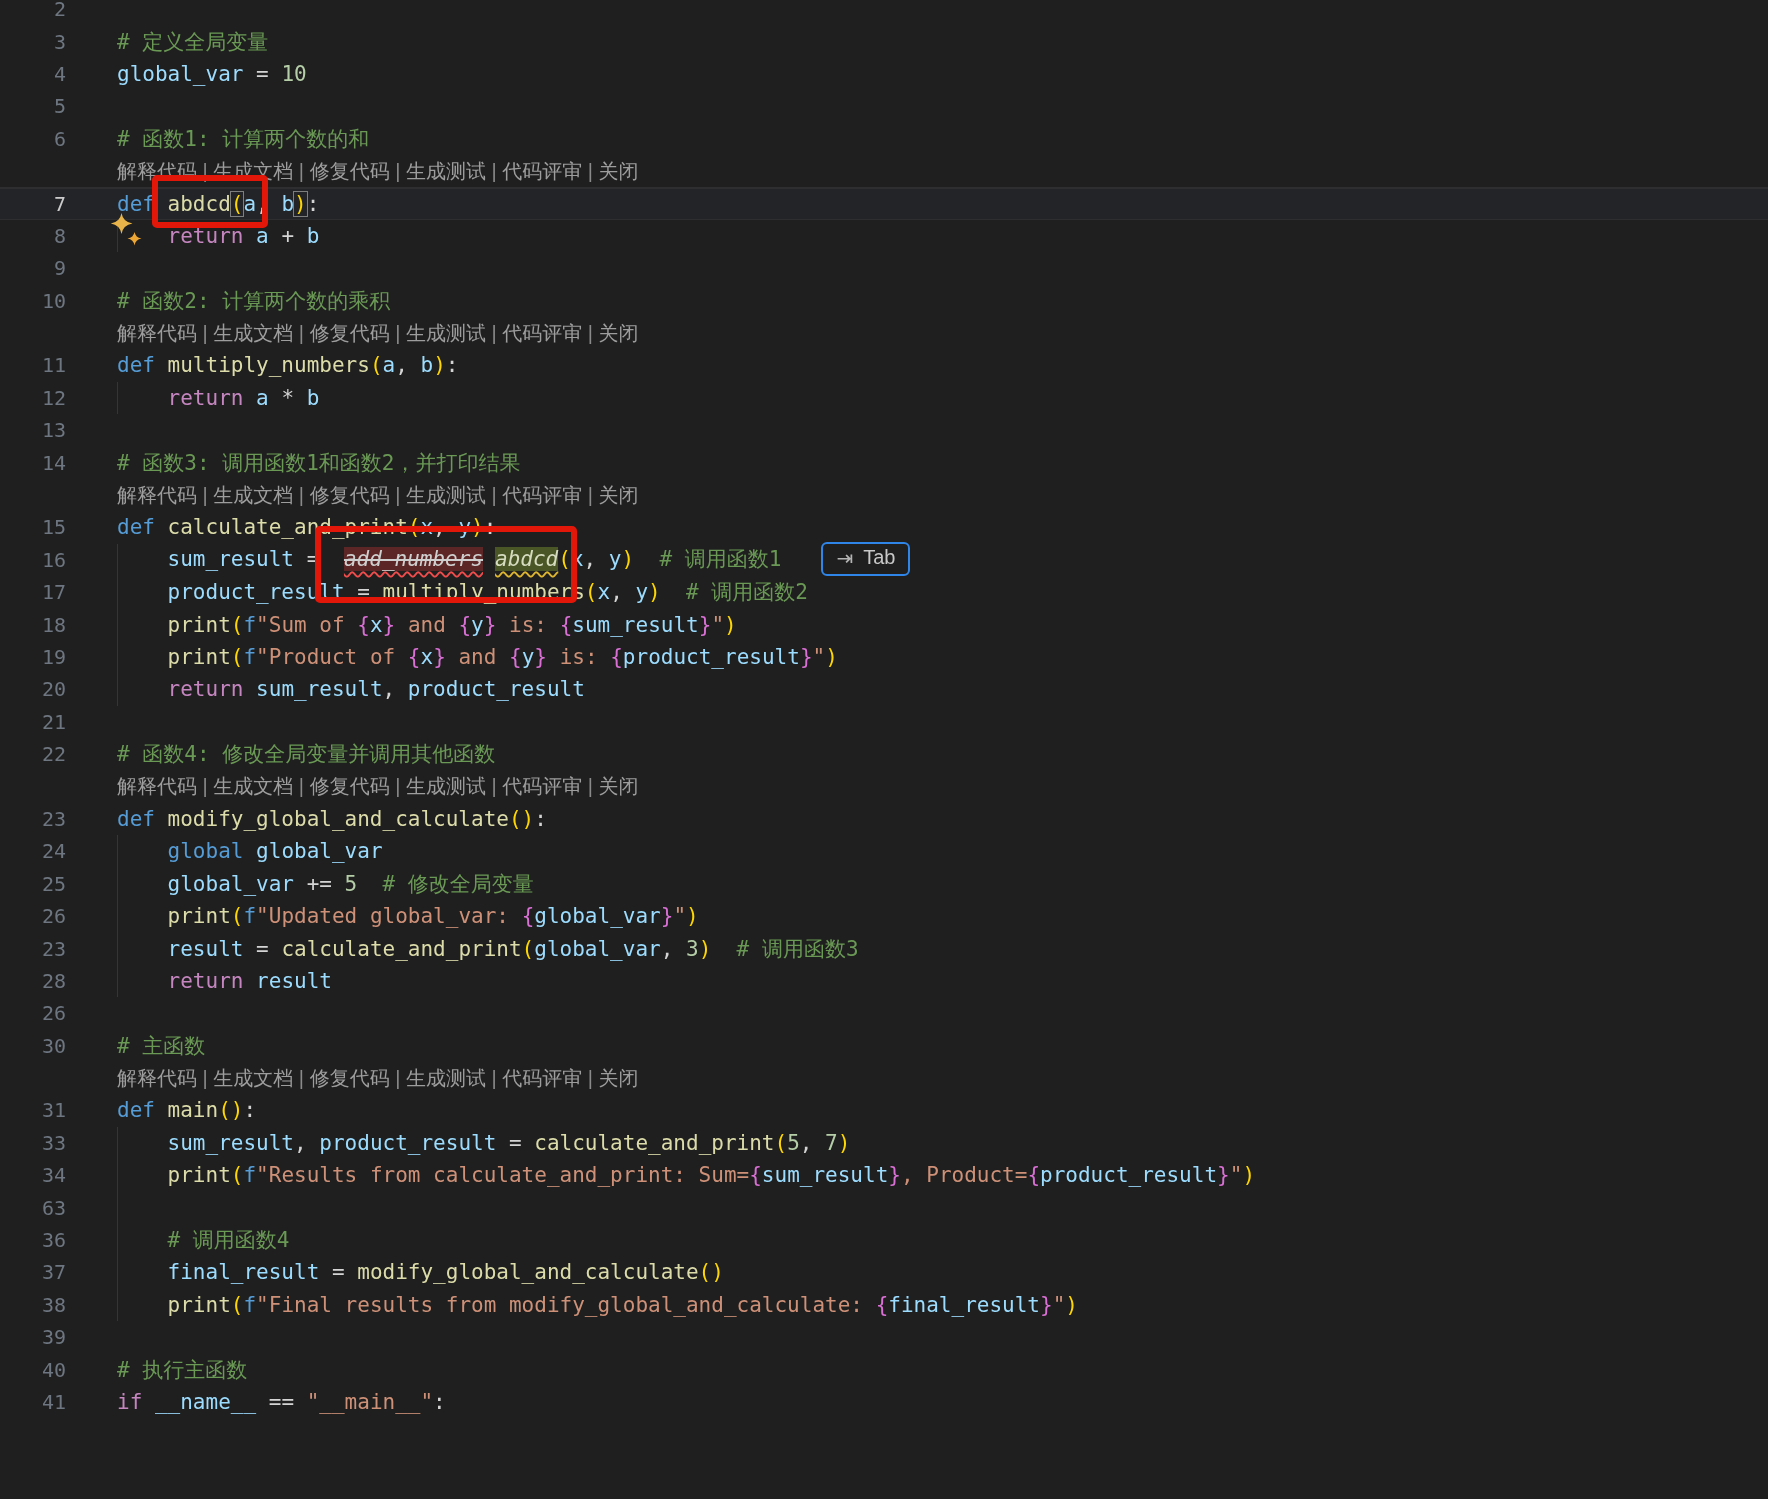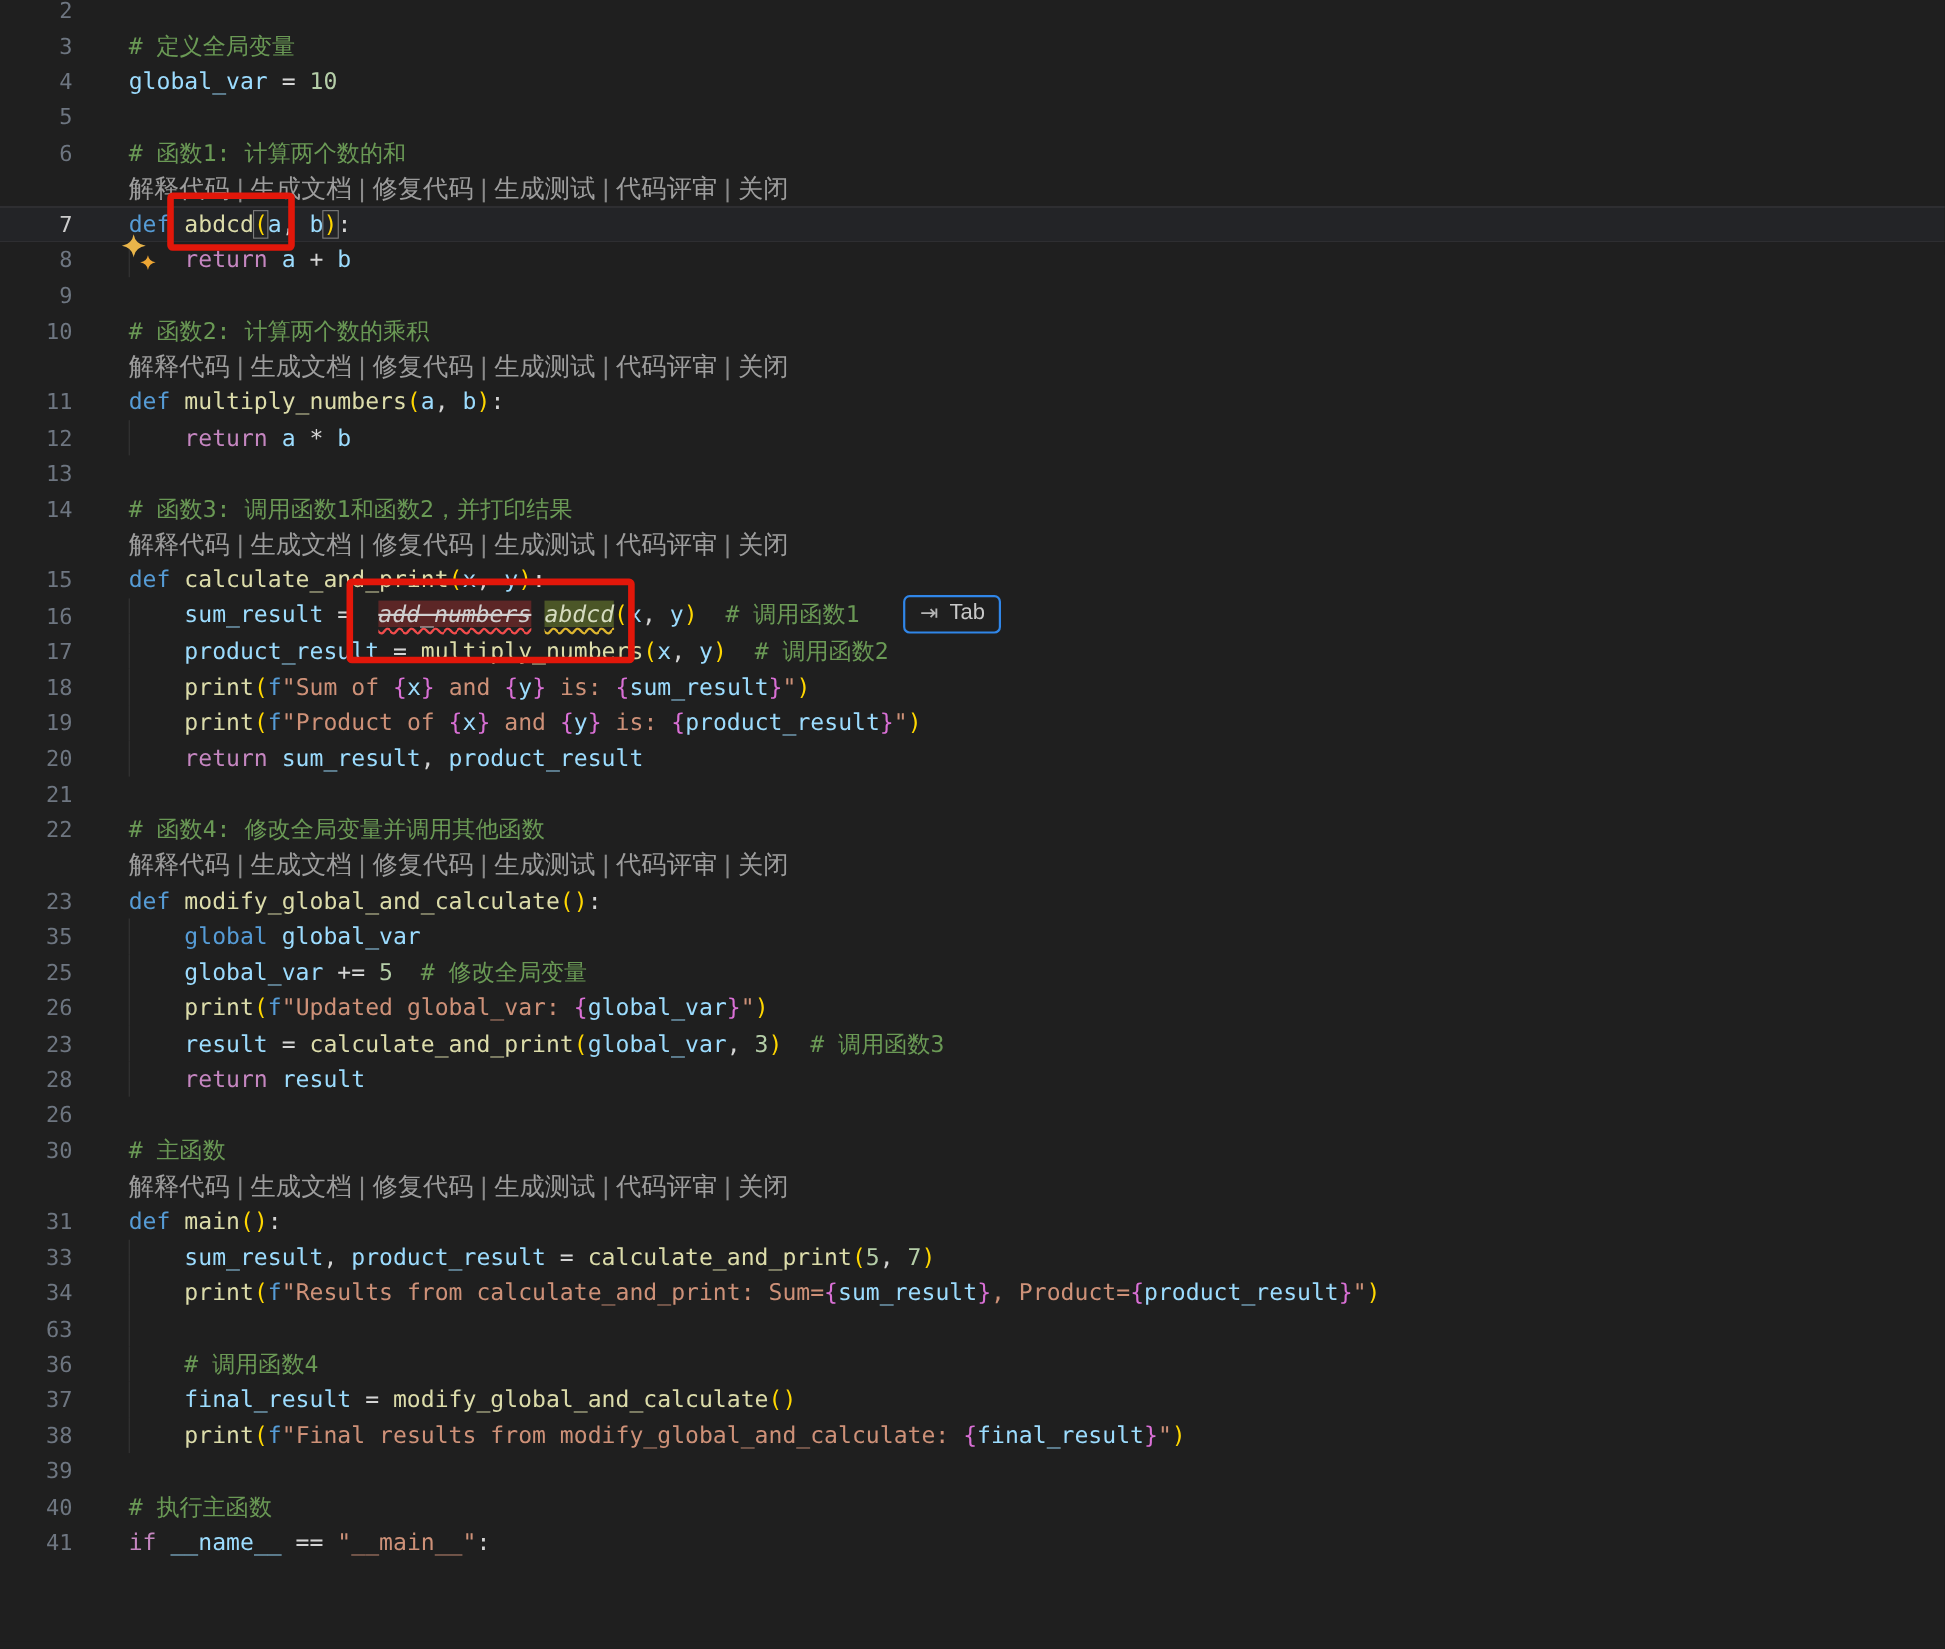--- a/index.html
+++ b/index.html
@@ -8,21 +8,21 @@
     font-family:"DejaVu Sans Mono",monospace;font-size:21px;color:#cccccc;}
   .rows{position:relative;margin-top:-7px;z-index:1;}
   .row{position:relative;height:32.4px;display:flex;align-items:center;}
   .row.active{background:#232427;box-shadow:inset 0 2px 0 #2e2e31, inset 0 -1px 0 #2e2e31;}
   .row.g::before{content:"";position:absolute;left:117px;top:0;bottom:0;width:1px;background:#353535;}
   .ln{position:absolute;left:0;top:0;bottom:0;width:66px;text-align:right;
     color:var(--lnum,#6e7681);font-size:20px;display:flex;align-items:center;justify-content:flex-end;}
   .row.active .ln{color:#cccccc;}
   .code{position:relative;margin-left:117px;white-space:pre;}
   .lens{position:relative;margin-left:117px;white-space:pre;
-    font-family:"Liberation Sans",sans-serif;font-size:23px;color:var(--lens,#9d9d9d);}
+    font-family:"Liberation Sans",sans-serif;font-size:20px;color:var(--lens,#9d9d9d);}
   .lens-link{cursor:pointer;}
   .lens-sep{color:#8a8a8a;}
   
   .kw{color:var(--kw,#569cd6);}
   .ctl{color:var(--ctl,#c586c0);}
   .fn{color:var(--fn,#dcdcaa);}
   .var{color:var(--varc,#9cdcfe);}
   .op{color:var(--op,#d4d4d4);}
   .num{color:var(--num,#b5cea8);}
   .str{color:var(--str,#ce9178);}
@@ -149,21 +149,21 @@
         <span class="code"><span class="com"># 函数4: 修改全局变量并调用其他函数</span></span>
       </div>
       <div class="row">
         <span class="lens"><span class="lens-link">解释代码</span><span class="lens-sep"> | </span><span class="lens-link">生成文档</span><span class="lens-sep"> | </span><span class="lens-link">修复代码</span><span class="lens-sep"> | </span><span class="lens-link">生成测试</span><span class="lens-sep"> | </span><span class="lens-link">代码评审</span><span class="lens-sep"> | </span><span class="lens-link">关闭</span></span>
       </div>
       <div class="row">
         <span class="ln">23</span>
         <span class="code"><span class="kw">def </span><span class="fn">modify_global_and_calculate</span><span class="b1">(</span><span class="b1">)</span><span class="op">:</span></span>
       </div>
       <div class="row g">
-        <span class="ln">35</span>
+        <span class="ln">24</span>
         <span class="code"><span class="op">    </span><span class="kw">global </span><span class="var">global_var</span></span>
       </div>
       <div class="row g">
         <span class="ln">25</span>
         <span class="code"><span class="op">    </span><span class="var">global_var</span><span class="op"> += </span><span class="num">5</span><span class="op">  </span><span class="com"># 修改全局变量</span></span>
       </div>
       <div class="row g">
         <span class="ln">26</span>
         <span class="code"><span class="op">    </span><span class="fn">print</span><span class="b1">(</span><span class="kw">f</span><span class="str">"Updated global_var: </span><span class="b2">{</span><span class="var">global_var</span><span class="b2">}</span><span class="str">"</span><span class="b1">)</span></span>
       </div>

